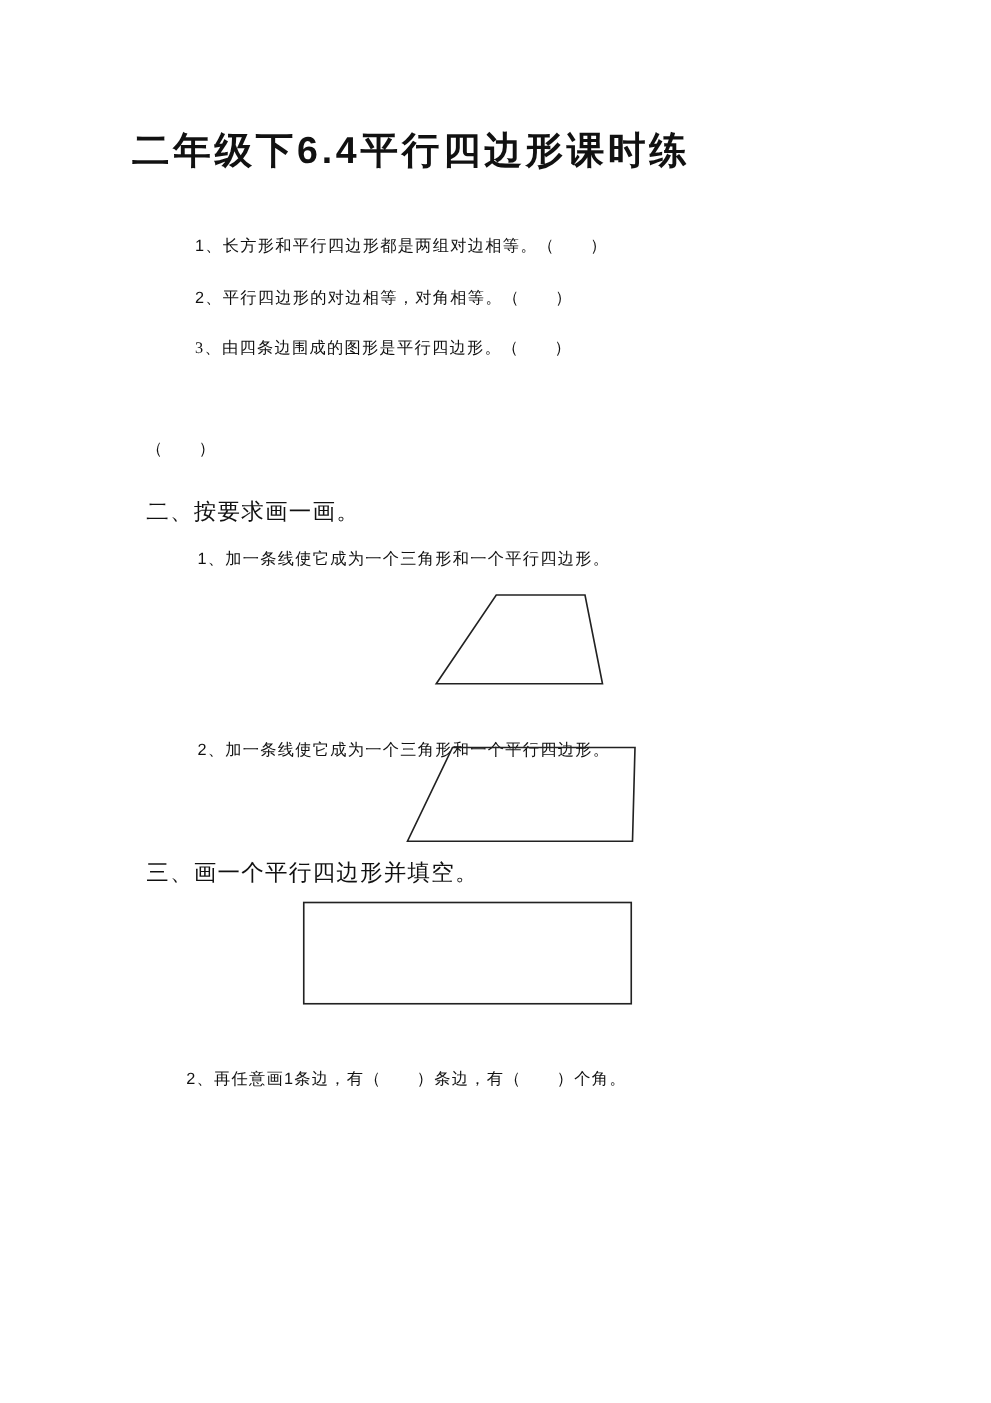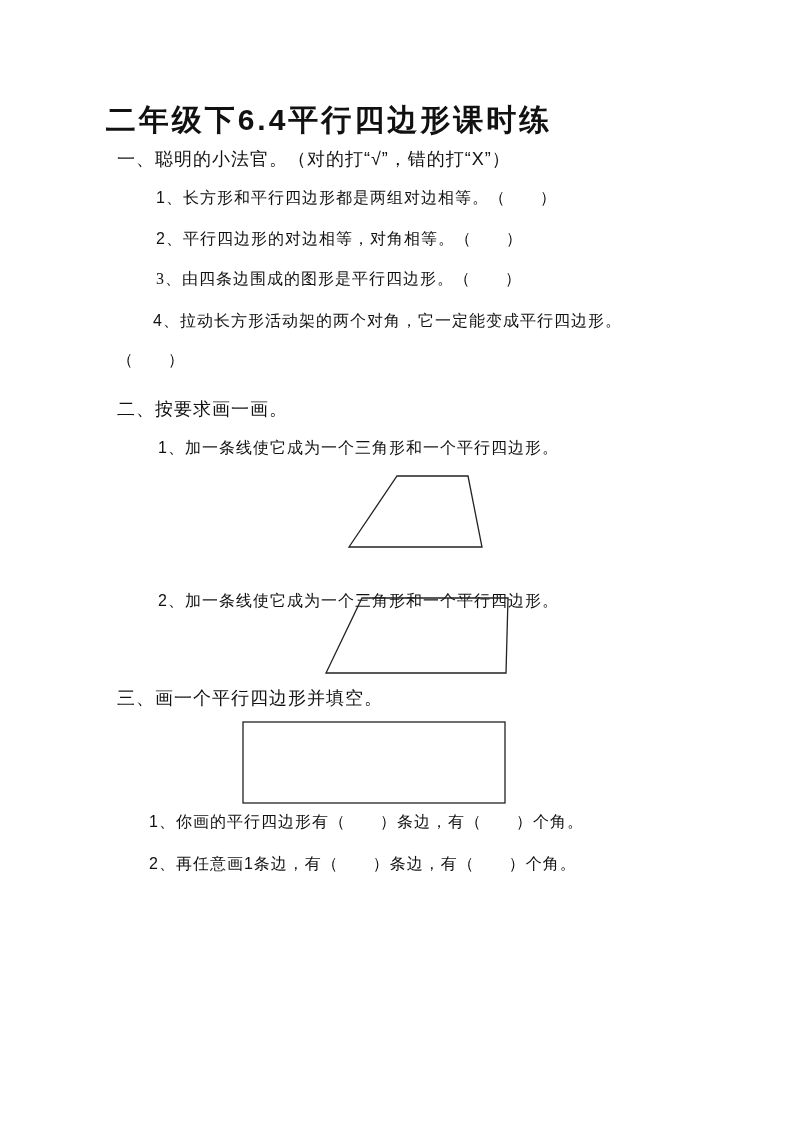--- a/index.html
+++ b/index.html
@@ -25,21 +25,21 @@
     font-size: 30px;
     font-weight: bold;
     letter-spacing: 3px;
   }
   .section-heading {
     left: 117px;
     font-size: 18px;
     letter-spacing: 1px;
   }
   .q-item {
-    font-size: 16px;
+    font-size: 13px;
     letter-spacing: 1px;
   }
   .shapes-layer {
     position: absolute;
     left: 0;
     top: 0;
     width: 793px;
     height: 1122px;
   }
   .shapes-layer polygon,
@@ -49,41 +49,38 @@
     stroke-width: 1.3;
   }
 </style>
 </head>
 <body>
 
 <div class="page">
 
   <div class="abs doc-title">二年级下6.4平行四边形课时练</div>
 
-  <div class="abs section-heading" style="top:147px;">一、聪明的小法官。（对的打“√”，错的打“X”）</div>
 
   <div class="abs q-item" style="left:156px; top:188px;">1、长方形和平行四边形都是两组对边相等。（　　）</div>
 
   <div class="abs q-item" style="left:156px; top:229px;">2、平行四边形的对边相等，对角相等。（　　）</div>
 
   <div class="abs q-item" style="left:156px; top:269px;font-family:Liberation Serif, serif;">3、由四条边围成的图形是平行四边形。（　　）</div>
 
-  <div class="abs q-item" style="left:153px; top:311px;">4、拉动长方形活动架的两个对角，它一定能变成平行四边形。</div>
 
   <div class="abs q-item" style="left:117px; top:350px;">（　　）</div>
 
   <div class="abs section-heading" style="top:397px;">二、按要求画一画。</div>
 
   <div class="abs q-item" style="left:158px; top:438px;">1、加一条线使它成为一个三角形和一个平行四边形。</div>
 
   <div class="abs q-item" style="left:158px; top:563px;margin-top:28px;">2、加一条线使它成为一个三角形和一个平行四边形。</div>
 
   <div class="abs section-heading" style="top:686px;">三、画一个平行四边形并填空。</div>
 
-  <div class="abs q-item" style="left:149px; top:812px;">1、你画的平行四边形有（　　）条边，有（　　）个角。</div>
 
   <div class="abs q-item" style="left:149px; top:854px;">2、再任意画1条边，有（　　）条边，有（　　）个角。</div>
 
   <svg class="shapes-layer" viewBox="0 0 793 1122">
     <polygon points="397,476 468,476 482,547 349,547"></polygon>
     <polygon points="362,598 508,598 506,673 326,673"></polygon>
     <rect x="243" y="722" width="262" height="81"></rect>
   </svg>
 
 </div>

